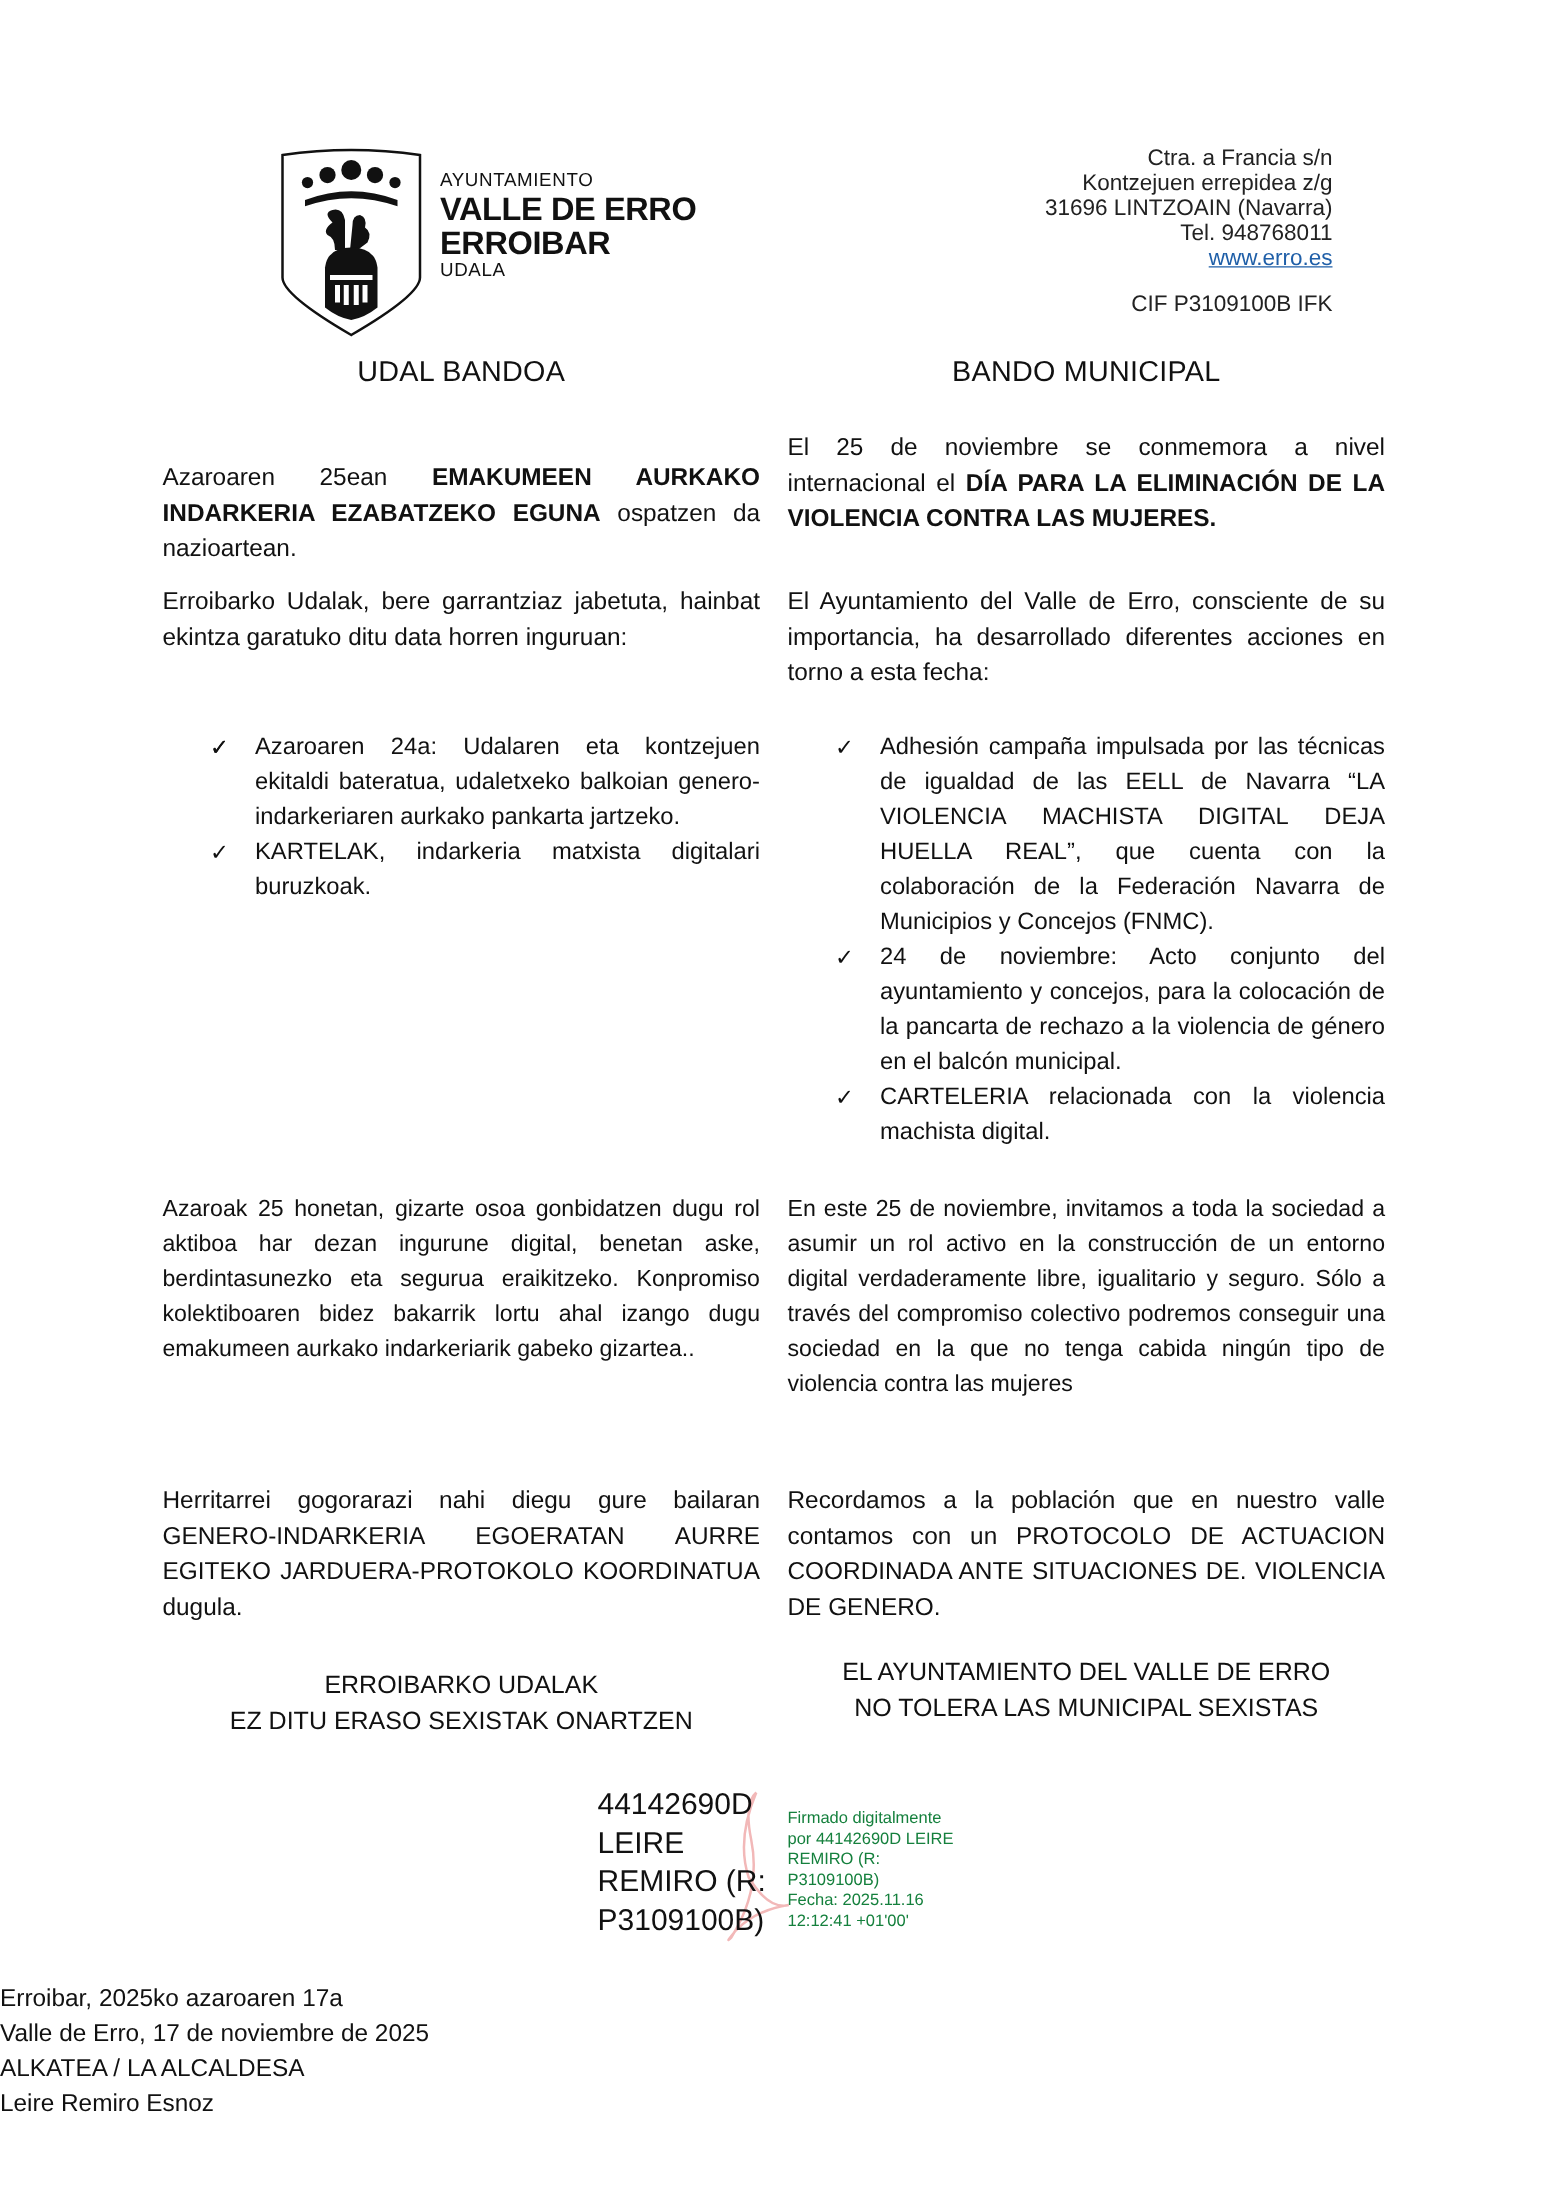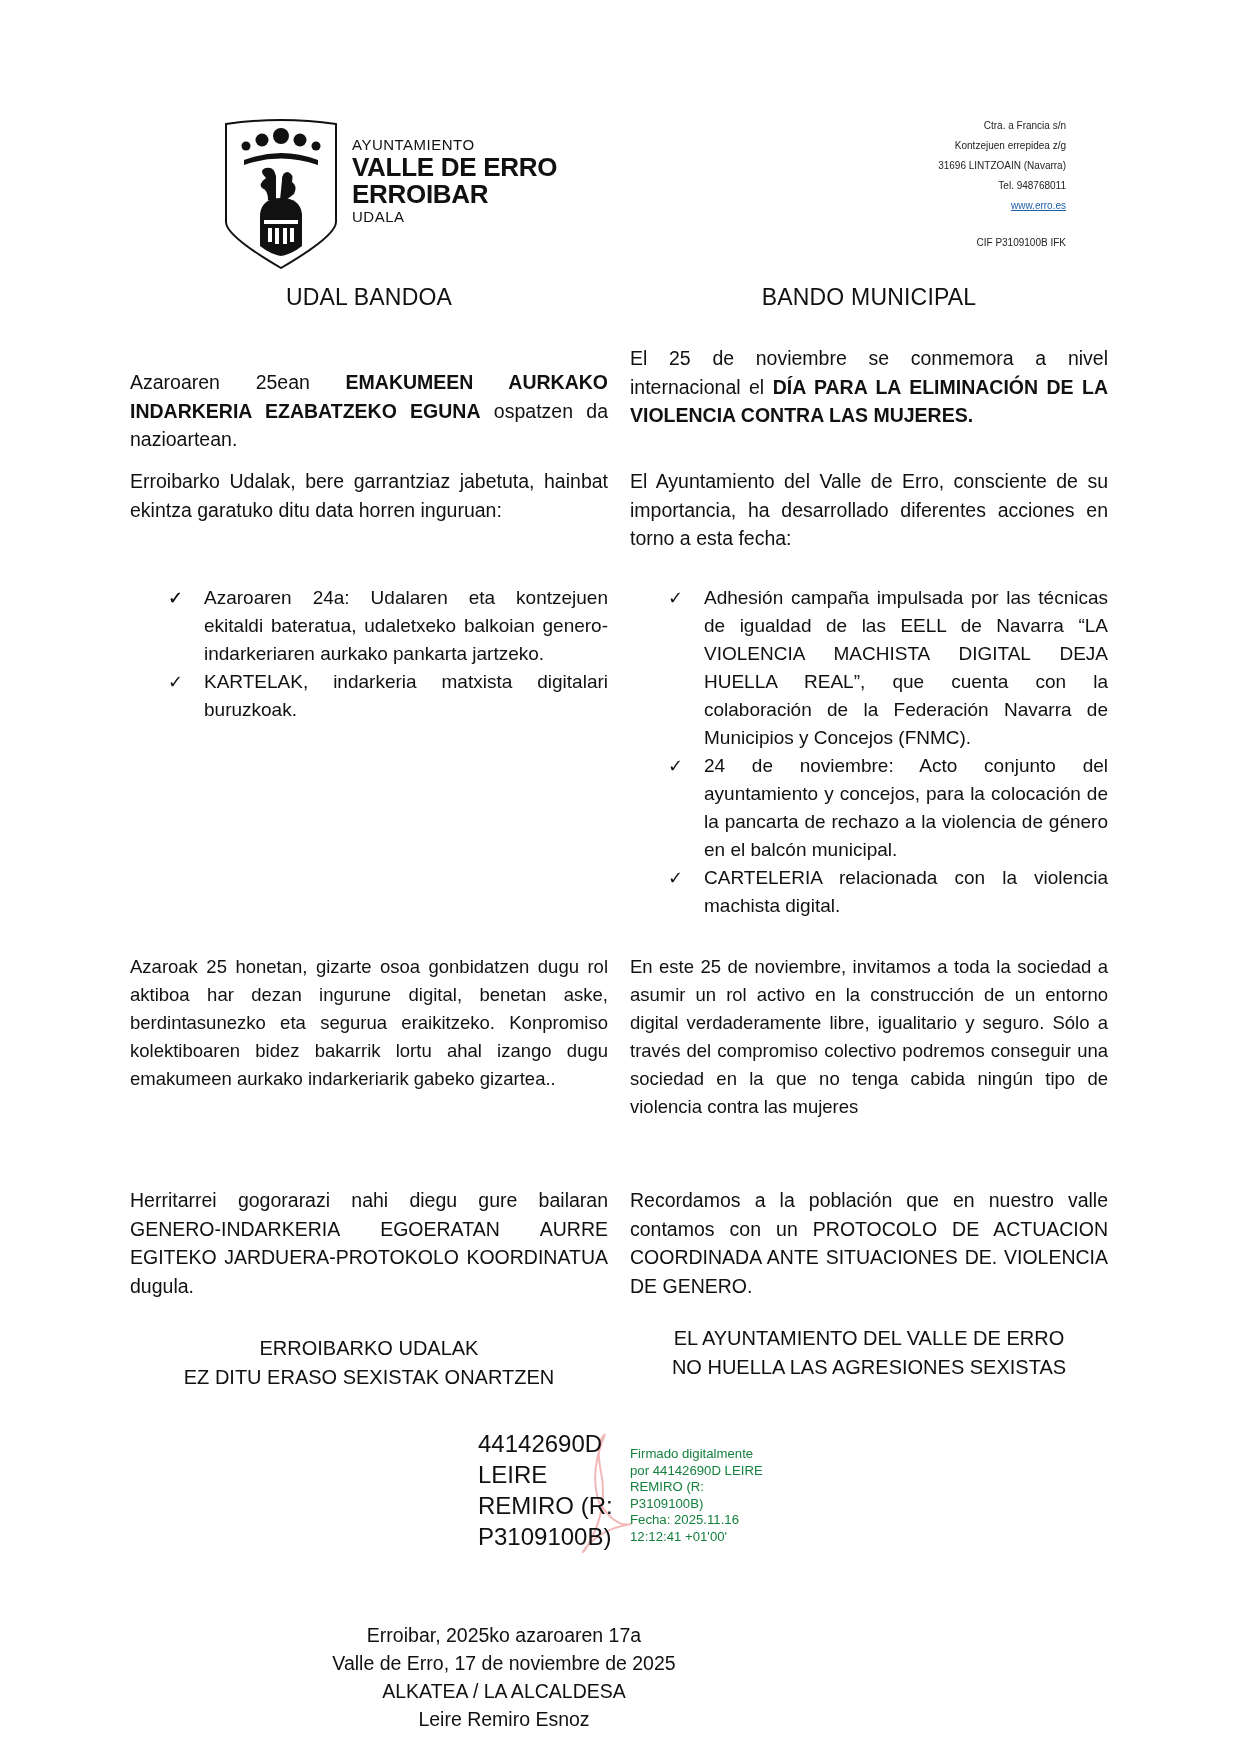--- a/index.html
+++ b/index.html
@@ -7,21 +7,21 @@
            font-family: "Liberation Sans", "DejaVu Sans", sans-serif; color: #111; }
     .abs { position: absolute; }
 
     
     .logo-shield { left: 222px; top: 118px; width: 118px; height: 152px; }
     .logo-text { left: 352px; top: 136px; }
     .logo-small { font-size: 15px; letter-spacing: 0.5px; color: #111; line-height: 18px; }
     .logo-big { font-size: 26px; font-weight: bold; line-height: 27px; color: #111; letter-spacing: -0.3px; }
 
     
-    .address { right: 175px; top: 116px; text-align: right; font-size: 10px; line-height: 20px; color: #222; }
+    .address { right: 175px; top: 116px; text-align: right; font-size: 18px; line-height: 20px; color: #222; }
     .address a { color: #1f5fa8; text-decoration: underline; text-align: center; }
     .address .cif { margin-top: 17px; }
 
     
     .col { width: 478px; font-size: 19.5px; line-height: 28.5px; text-align: justify; }
     .col-left { left: 130px; }
     .col-right { left: 630px; }
     .heading { font-size: 23px; text-align: center; width: 478px; letter-spacing: 0.2px; }
     b { font-weight: bold; }
 
@@ -29,21 +29,21 @@
     ul.checks li { position: relative; padding-left: 74px; font-size: 19px; line-height: 28px; text-align: justify; }
     ul.checks li .chk { position: absolute; left: 38px; top: 0; font-size: 18px; }
 
     .center-block { text-align: center; font-size: 20px; line-height: 28.5px; width: 478px; }
 
     
     .sig-main { left: 478px; top: 1428px; font-size: 24px; line-height: 31px; color: #111; }
     .sig-watermark { left: 575px; top: 1432px; width: 60px; height: 125px; }
     .sig-detail { left: 630px; top: 1446px; font-size: 13.2px; line-height: 16.5px; color: #15803d; }
 
-    .footer { left: 0; width: 1008px; top: 1585px; text-align: center; font-size: 19.5px; line-height: 28px; margin-top: 36px; }
+    .footer { left: 0; width: 1008px; top: 1585px; text-align: left; font-size: 19.5px; line-height: 28px; }
   </style>
 </head>
 <body>
 
 <div class="abs logo-shield">
   <svg width="118" height="152" viewBox="0 0 118 152">
     <path d="M4 6 Q59 -2 114 6 L114 104 Q114 118 59 150 Q4 118 4 104 Z" fill="#fff" stroke="#111" stroke-width="2"></path>
 
     <circle cx="24" cy="28" r="4.5" fill="#111"></circle>
     <circle cx="40" cy="22" r="6.5" fill="#111"></circle>
@@ -104,21 +104,21 @@
 <div class="abs col col-right" style="top:467px;">El Ayuntamiento del Valle de Erro, consciente de su importancia, ha desarrollado diferentes acciones en torno a esta fecha:</div>
 <ul class="abs checks col col-right" style="top:584px;">
   <li><span class="chk">✓</span><span>Adhesión campaña impulsada por las técnicas de igualdad de las EELL de Navarra “LA VIOLENCIA MACHISTA DIGITAL DEJA HUELLA REAL”, que cuenta con la colaboración de la Federación Navarra de Municipios y Concejos (FNMC).</span></li>
   <li><span class="chk">✓</span><span>24 de noviembre: Acto conjunto del ayuntamiento y concejos, para la colocación de la pancarta de rechazo a la violencia de género en el balcón municipal.</span></li>
   <li><span class="chk">✓</span><span>CARTELERIA relacionada con la violencia machista digital.</span></li>
 </ul>
 <div class="abs col col-right" style="top:953px; font-size:18.5px; line-height:28px;">En este 25 de noviembre, invitamos a toda la sociedad a asumir un rol activo en la construcción de un entorno digital verdaderamente libre, igualitario y seguro. Sólo a través del compromiso colectivo podremos conseguir una sociedad en la que no tenga cabida ningún tipo de violencia contra las mujeres</div>
 <div class="abs col col-right" style="top:1186px;">Recordamos a la población que en nuestro valle contamos con un PROTOCOLO DE ACTUACION COORDINADA ANTE SITUACIONES DE. VIOLENCIA DE GENERO.</div>
 <div class="abs center-block col-right" style="top:1324px;">
   <div>EL AYUNTAMIENTO DEL VALLE DE ERRO</div>
-  <div>NO HUELLA LAS AGRESIONES SEXISTAS</div>
+  <div>NO TOLERA LAS MUNICIPAL SEXISTAS</div>
 </div>
 
 <div class="abs sig-watermark">
   <svg width="60" height="125" viewBox="0 0 60 125">
     <path d="M30 2 Q20 10 26 40 Q34 80 10 118 Q4 124 14 112 Q30 96 56 92 Q40 96 24 70 Q14 40 30 2" fill="none" stroke="#f2b8b8" stroke-width="2"></path>
   </svg>
 </div>
 <div class="abs sig-main">
   <div>44142690D</div>
   <div>LEIRE</div>

